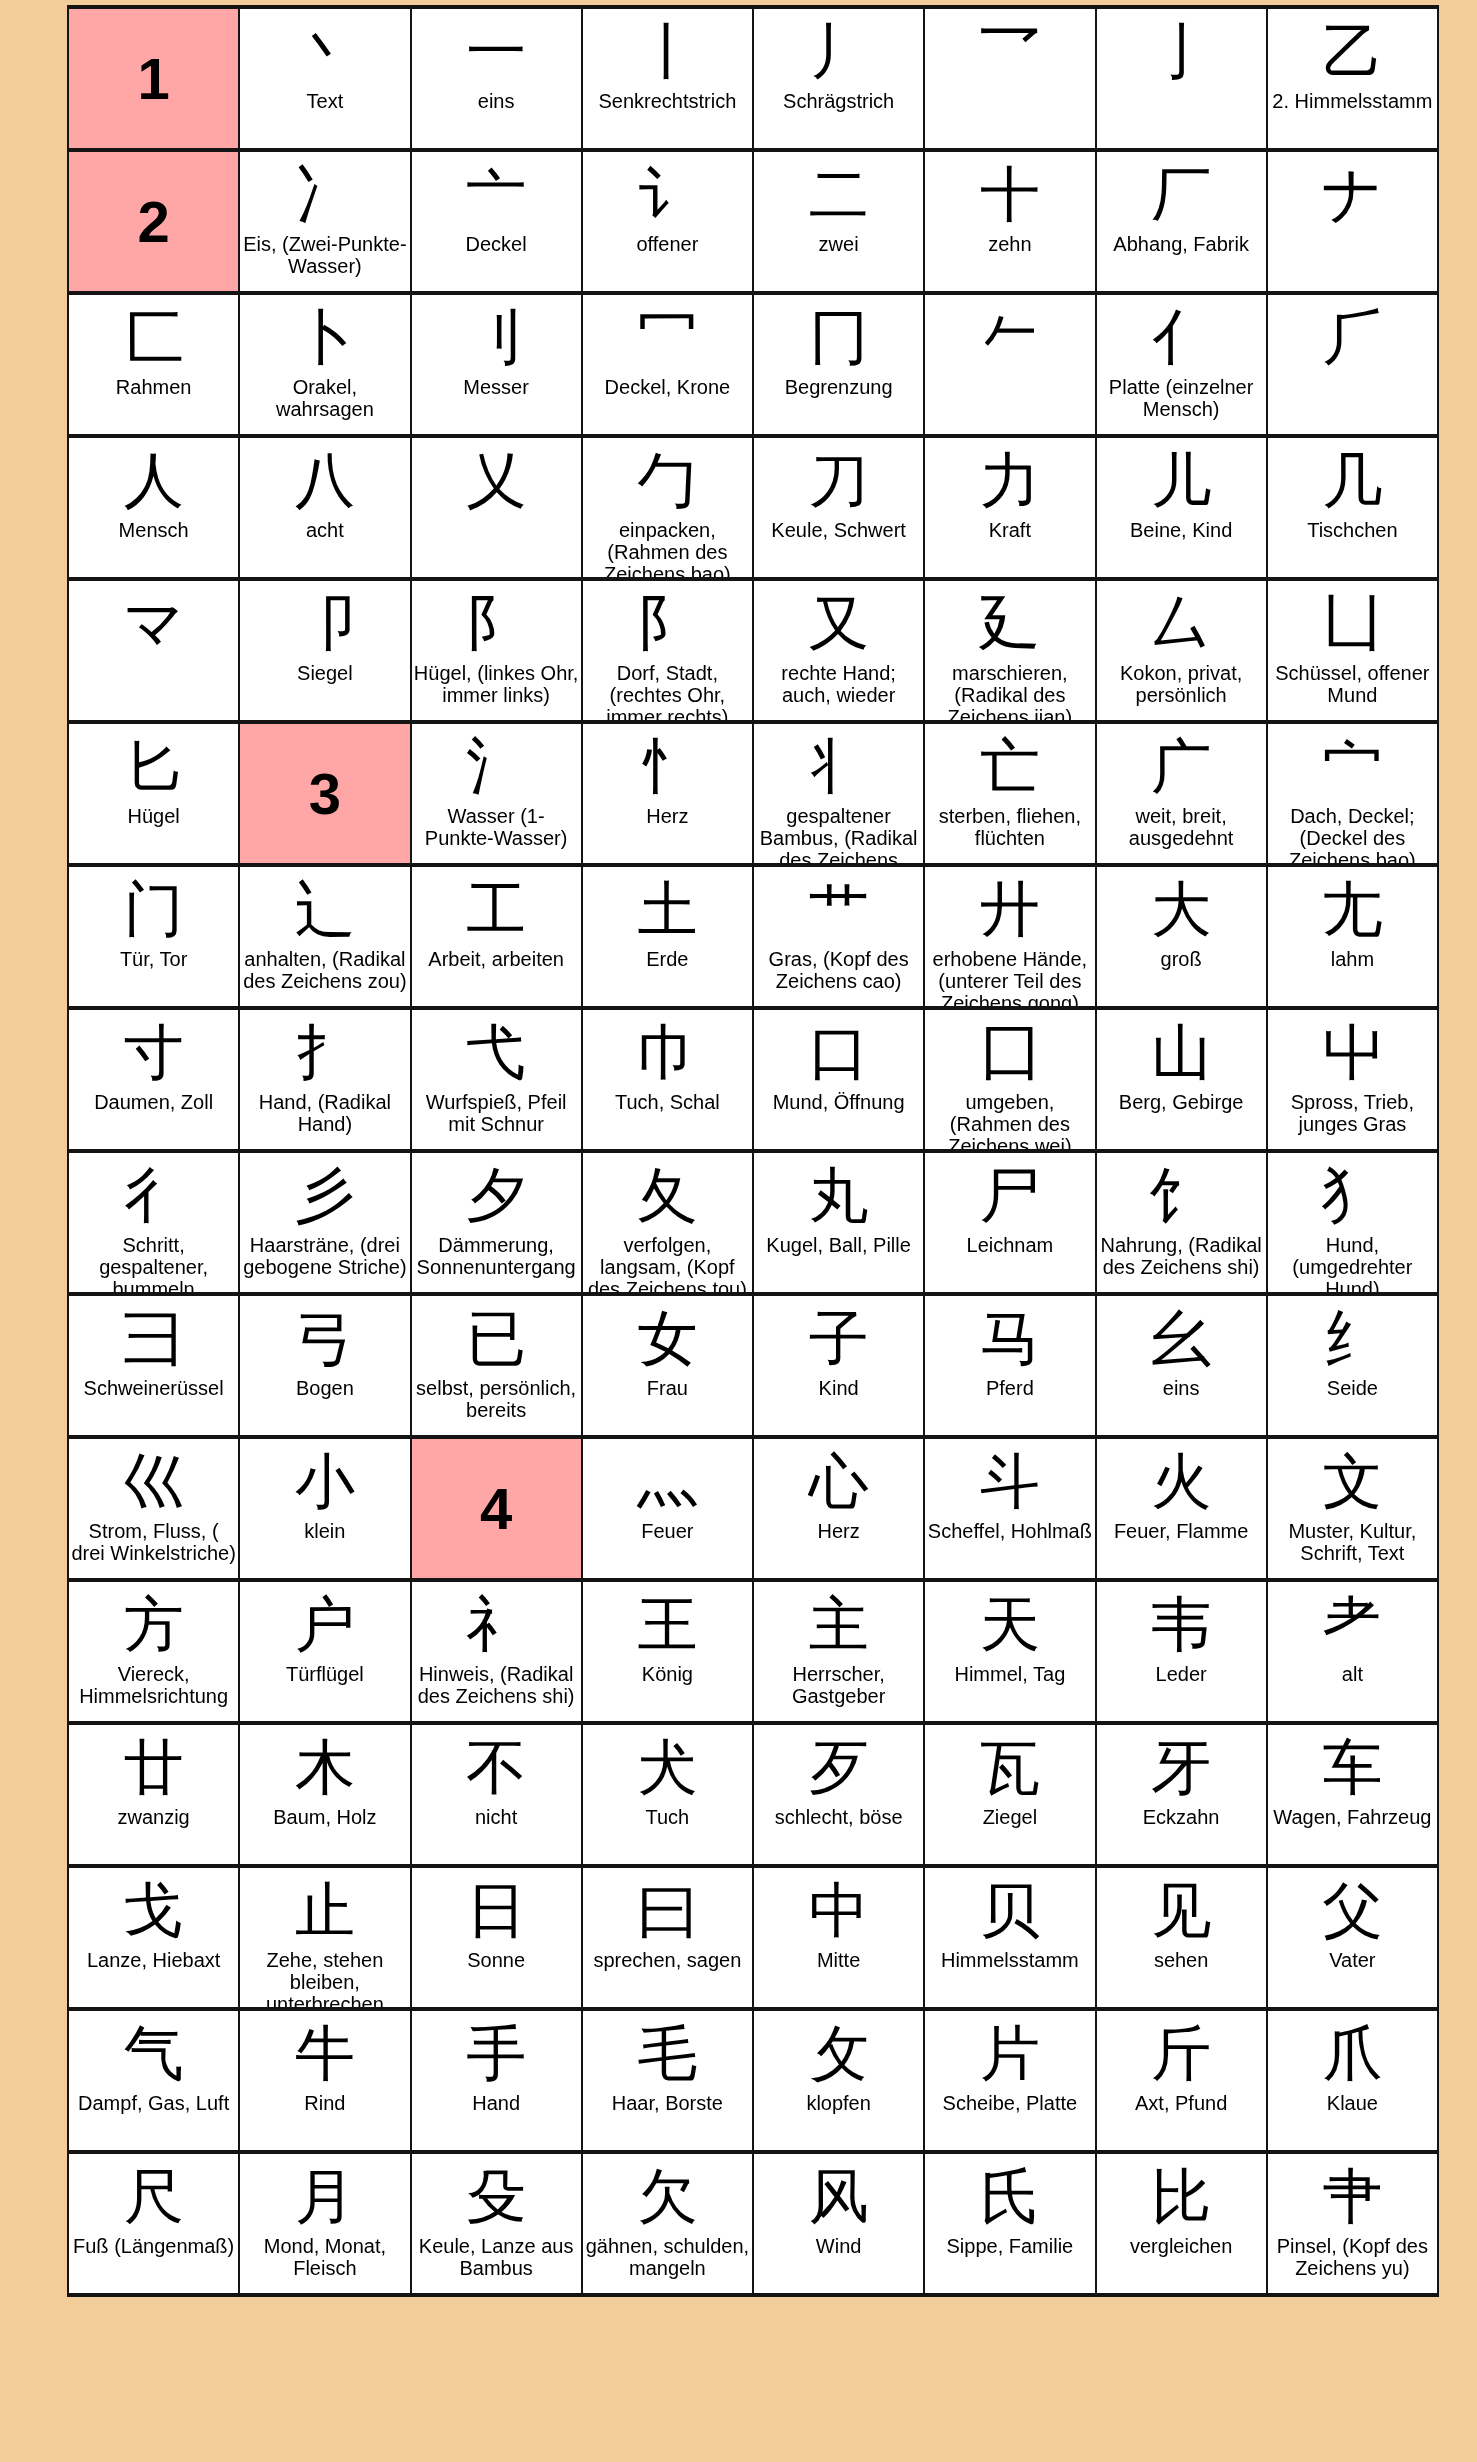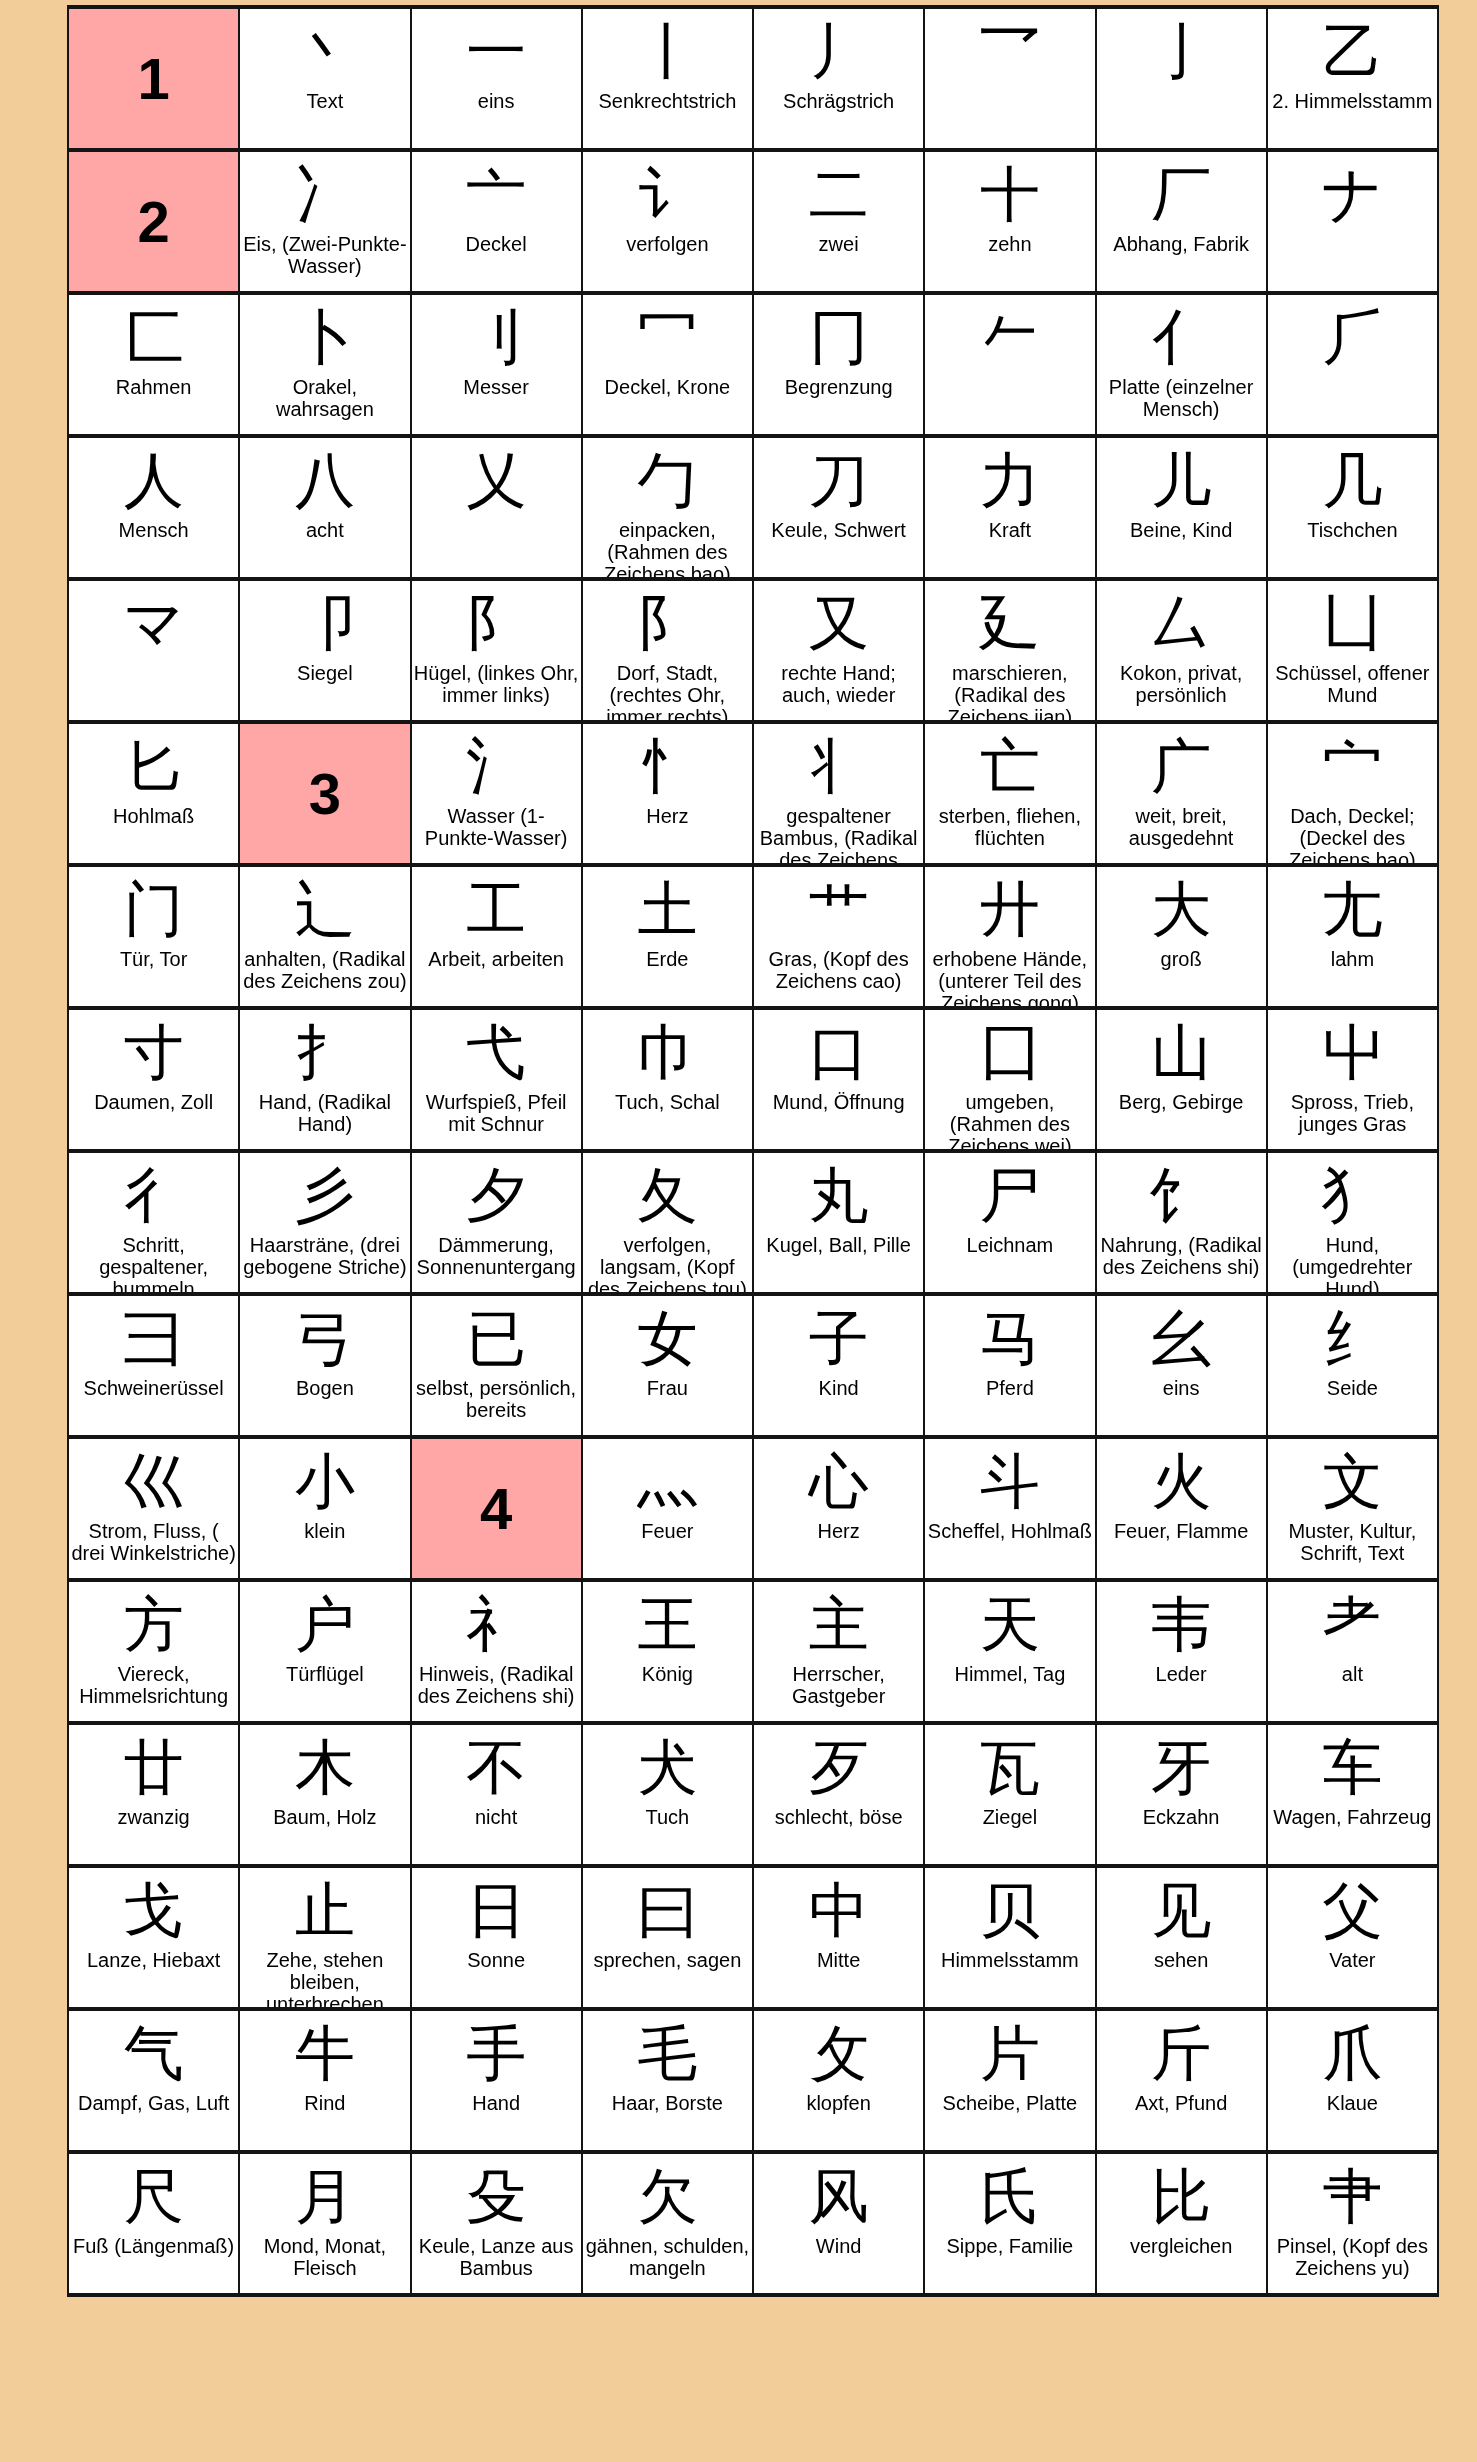--- a/index.html
+++ b/index.html
@@ -137,21 +137,21 @@
         </td>
         <td>
           <div class="cell">
             <div class="char">亠</div>
             <div class="label">Deckel</div>
           </div>
         </td>
         <td>
           <div class="cell">
             <div class="char">讠</div>
-            <div class="label">verfolgen</div>
+            <div class="label">offener</div>
           </div>
         </td>
         <td>
           <div class="cell">
             <div class="char">二</div>
             <div class="label">zwei</div>
           </div>
         </td>
         <td>
           <div class="cell">
@@ -319,21 +319,21 @@
           <div class="cell">
             <div class="char">凵</div>
             <div class="label">Schüssel, offener Mund</div>
           </div>
         </td>
       </tr>
       <tr>
         <td>
           <div class="cell">
             <div class="char">匕</div>
-            <div class="label">Hohlmaß</div>
+            <div class="label">Hügel</div>
           </div>
         </td>
         <td class="number-cell">
           <div class="cell">
             <div class="num">3</div>
           </div>
         </td>
         <td>
           <div class="cell">
             <div class="char">氵</div>

